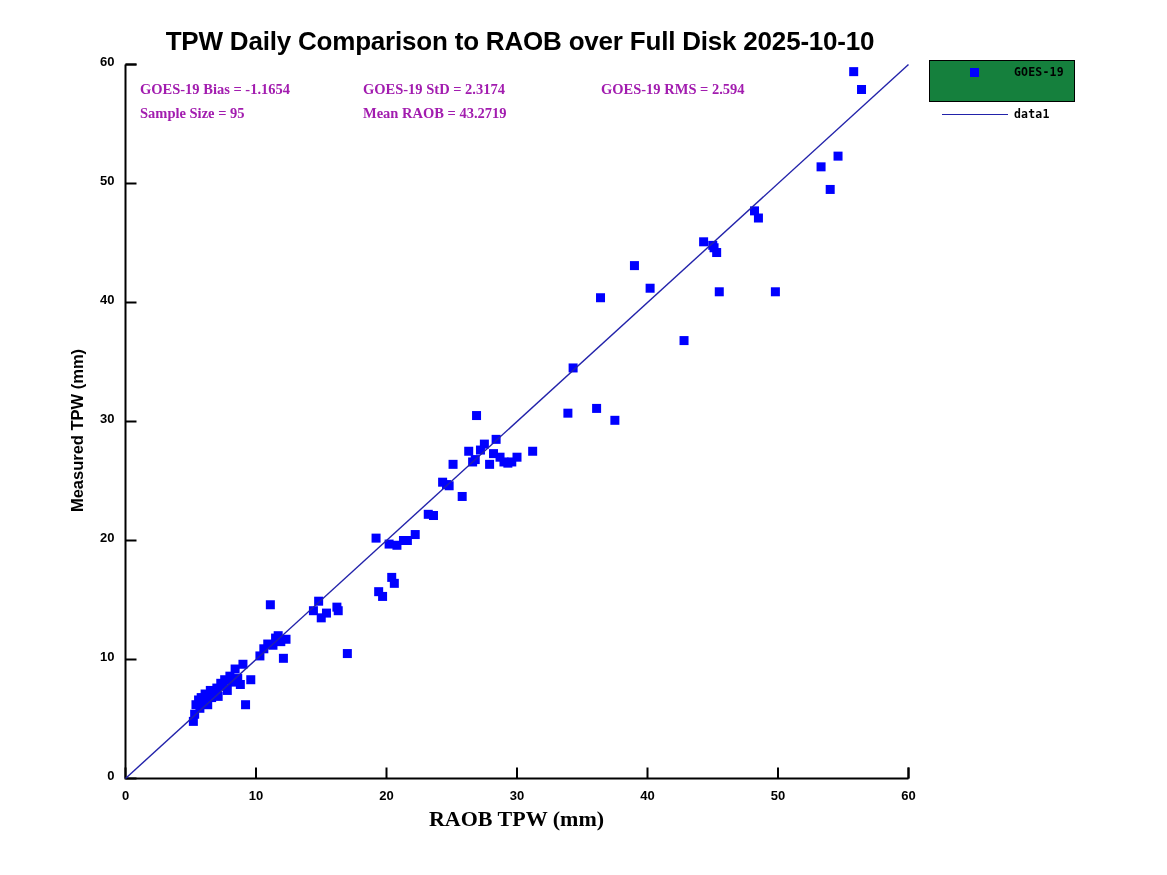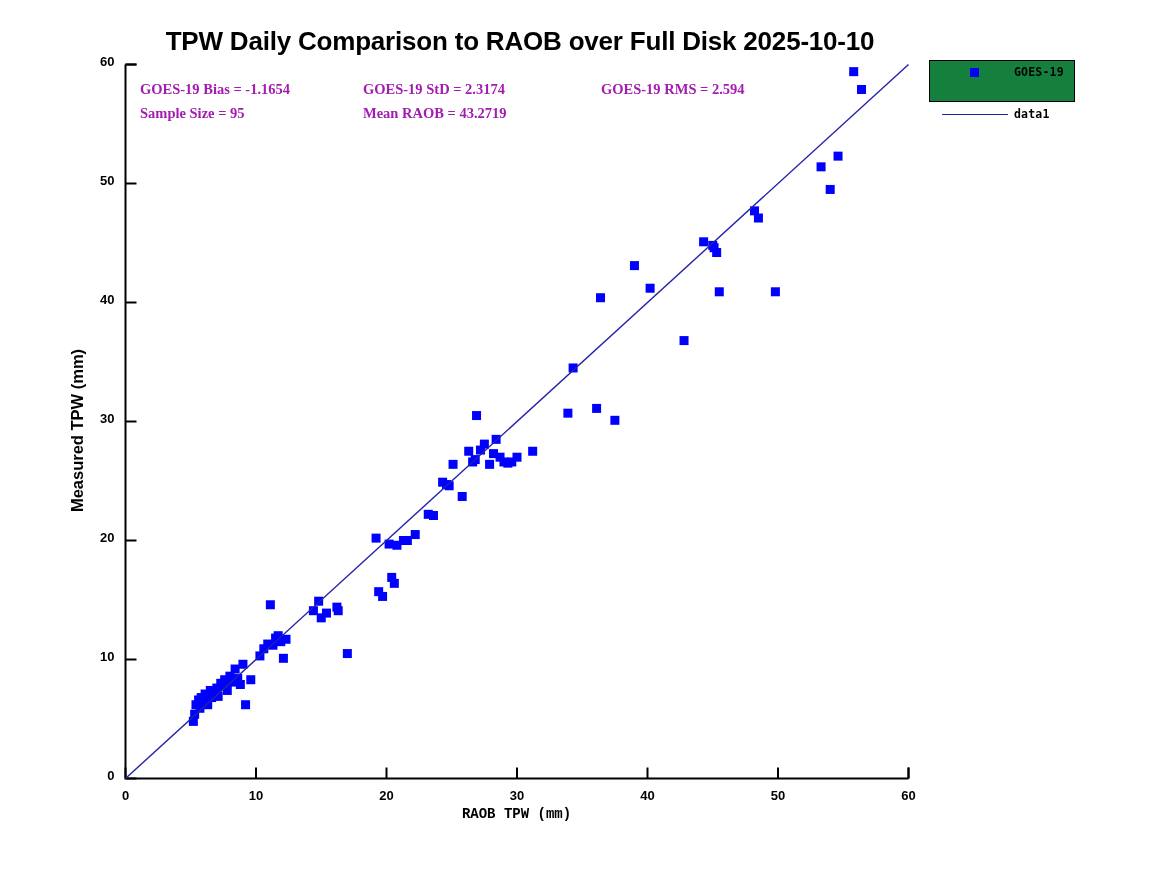--- a/index.html
+++ b/index.html
@@ -57,24 +57,24 @@
     font-weight: bold;
     color: #000000;
     font-family: "Liberation Sans", sans-serif;
   }
   .x-axis-label {
     position: absolute;
     left: 125px;
     top: 806px;
     width: 783px;
     text-align: center;
-    font-size: 14px;
-    font-weight: bold;
-    color: #000000;
-    font-family: Liberation Mono, monospace;
+    font-size: 22px;
+    font-weight: bold;
+    color: #000000;
+    font-family: Liberation Serif, serif;
   }
   .tick-label {
     position: absolute;
     font-size: 13px;
     font-weight: bold;
     color: #000000;
     font-family: "Liberation Sans", sans-serif;
   }
   .ytick-label {
     text-align: right;

